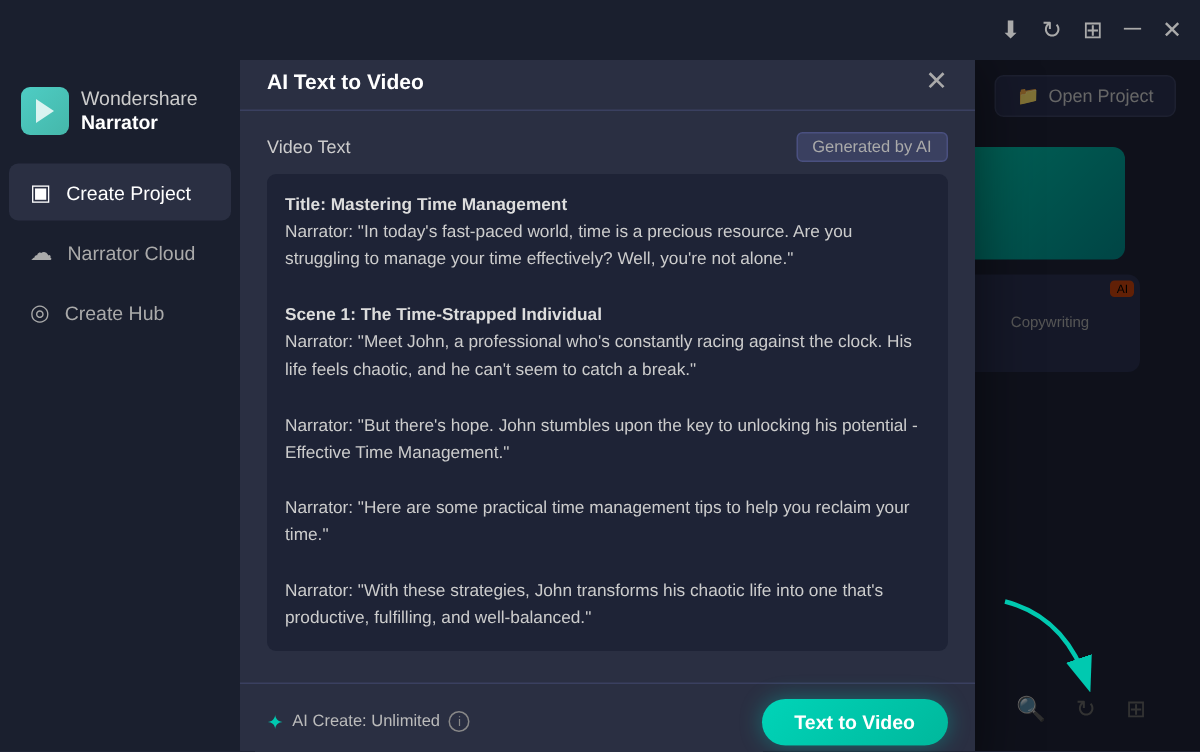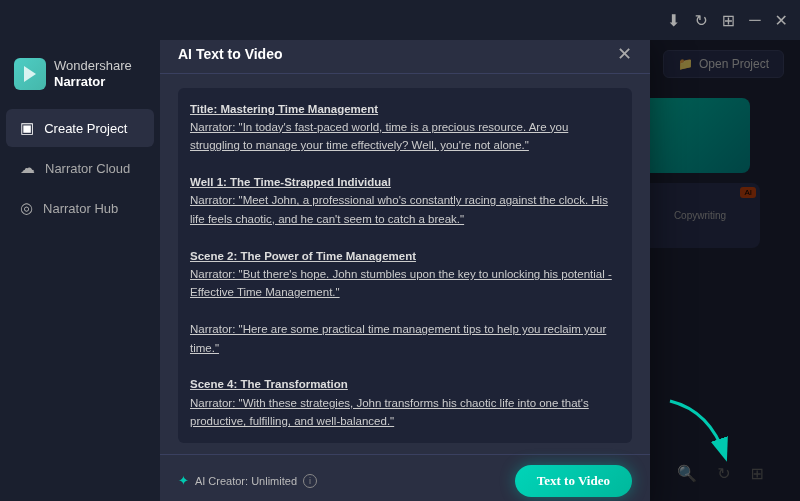--- a/index.html
+++ b/index.html
@@ -246,21 +246,20 @@
       border-radius: 6px;
       padding: 12px;
       min-height: 220px;
       position: relative;
       margin-bottom: 8px;
     }
     .text-content {
       font-size: 11.5px;
       color: #ccc;
       line-height: 1.6;
-      text-decoration: underline;
     }
     .text-content .scene-title {
       font-weight: 600;
       color: #ddd;
     }
 
     .modal-footer {
       display: flex;
       align-items: center;
       justify-content: space-between;
@@ -293,21 +292,20 @@
     .text-to-video-btn {
       background: linear-gradient(135deg, #00d4b8, #00b89c);
       border: none;
       border-radius: 20px;
       padding: 8px 22px;
       color: #fff;
       font-size: 13px;
       font-weight: 600;
       cursor: pointer;
       box-shadow: 0 0 15px rgba(0, 200, 180, 0.4);
-      font-family: Liberation Serif, serif;
     }
 
     ::-webkit-scrollbar { width: 4px; }
     ::-webkit-scrollbar-track { background: transparent; }
     ::-webkit-scrollbar-thumb { background: #3a4060; border-radius: 2px; }
   </style>
 </head>
 <body>
 
 <div class="top-bar">
@@ -336,21 +334,21 @@
     <div class="sidebar-item active">
       <span class="sidebar-item-icon">▣</span>
       <span>Create Project</span>
     </div>
     <div class="sidebar-item">
       <span class="sidebar-item-icon">☁</span>
       <span>Narrator Cloud</span>
     </div>
     <div class="sidebar-item">
       <span class="sidebar-item-icon">◎</span>
-      <span>Narrator Hub</span>
+      <span>Create Hub</span>
     </div>
   </div>
 
   <div class="content-area">
     <div class="content-header">
       <div class="open-project-btn">
         <span>📁</span>
         <span>Open Project</span>
       </div>
     </div>
@@ -371,46 +369,48 @@
 
     <div class="modal-overlay">
       <div class="modal">
 
         <div class="modal-header">
           <span class="modal-title">AI Text to Video</span>
           <span class="modal-close">✕</span>
         </div>
 
         <div class="modal-body">
+          <div class="video-text-label">
+            <span class="video-text-label-text">Video Text</span>
+            <span class="generated-badge">Generated by AI</span>
+          </div>
 
           <div class="text-area-box">
             <div class="text-content">
               <p><span class="scene-title">Title: Mastering Time Management</span></p>
               <p>Narrator: "In today's fast-paced world, time is a precious resource. Are you struggling to manage your time effectively? Well, you're not alone."</p>
               <br>
-              <p><span class="scene-title">Well 1: The Time-Strapped Individual</span></p>
+              <p><span class="scene-title">Scene 1: The Time-Strapped Individual</span></p>
               <p>Narrator: "Meet John, a professional who's constantly racing against the clock. His life feels chaotic, and he can't seem to catch a break."</p>
               <br>
-              <p><span class="scene-title">Scene 2: The Power of Time Management</span></p>
               <p>Narrator: "But there's hope. John stumbles upon the key to unlocking his potential - Effective Time Management."</p>
               <br>
               <p>Narrator: "Here are some practical time management tips to help you reclaim your time."</p>
               <br>
-              <p><span class="scene-title">Scene 4: The Transformation</span></p>
               <p>Narrator: "With these strategies, John transforms his chaotic life into one that's productive, fulfilling, and well-balanced."</p>
             </div>
 
           </div>
 
         </div>
 
         <div class="modal-footer">
           <div class="ai-credits">
             <span class="ai-credits-icon">✦</span>
-            <span>AI Creator: Unlimited</span>
+            <span>AI Create: Unlimited</span>
             <div class="info-icon">i</div>
           </div>
           <button class="text-to-video-btn">Text to Video</button>
         </div>
       </div>
 
       <svg style="position:absolute; bottom:30px; right:50px; width:100px; height:80px; pointer-events:none; z-index:30;" viewBox="0 0 100 80">
         <defs>
           <marker id="arrowhead" markerWidth="8" markerHeight="6" refX="6" refY="3" orient="auto">
             <polygon points="0 0, 8 3, 0 6" fill="#00c9b0"></polygon>

